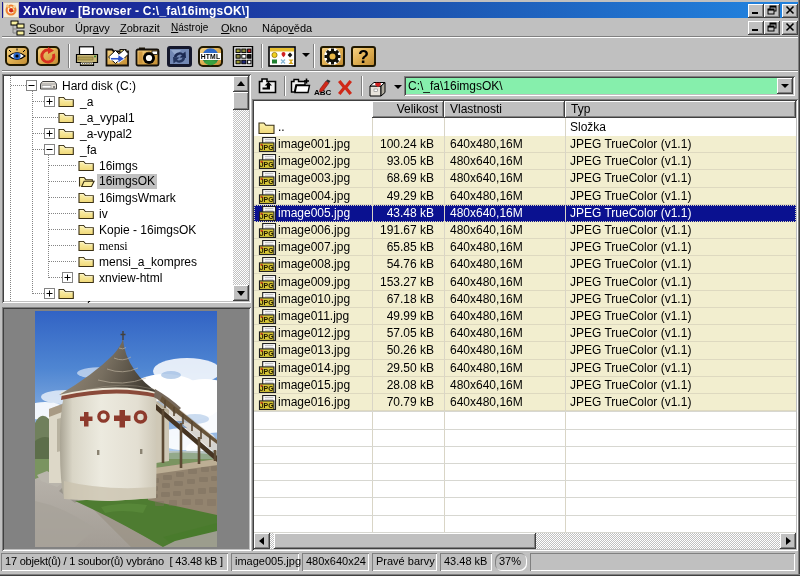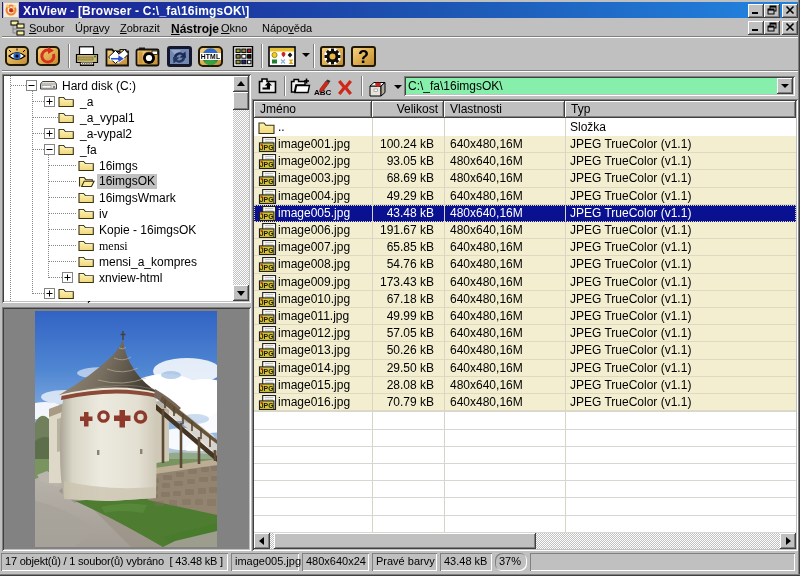--- a/index.html
+++ b/index.html
@@ -66,21 +66,21 @@
     <svg width="16" height="16" viewBox="0 0 16 16">
       <path d="M3 3 V13 M3 5 H7 M3 9 H7 M3 13 H7" stroke="#808080" stroke-width="1" fill="none"></path>
       <rect x="1" y="1" width="7" height="4" fill="#f8f0a0" stroke="#000" stroke-width="1"></rect>
       <rect x="7" y="4" width="7" height="4" fill="#f8f0a0" stroke="#000" stroke-width="1"></rect>
       <rect x="7" y="11" width="7" height="4" fill="#f8f0a0" stroke="#000" stroke-width="1"></rect>
     </svg>
   </div>
   <div class="abs" style="left:27px;top:4px;font-size:11px;"><u>S</u>oubor</div>
   <div class="abs" style="left:73px;top:4px;font-size:11px;">Úpr<u>a</u>vy</div>
   <div class="abs" style="left:118px;top:4px;font-size:11px;"><u>Z</u>obrazit</div>
-  <div class="abs" style="left:169px;top:4px;font-size:12px;font-weight:bold;"><u>N</u>ástroje</div>
+  <div class="abs" style="left:169px;top:4px;font-size:10px;"><u>N</u>ástroje</div>
   <div class="abs" style="left:219px;top:4px;font-size:11px;"><u>O</u>kno</div>
   <div class="abs" style="left:260px;top:4px;font-size:11px;">Nápo<u>v</u>ěda</div>
   <div class="abs wbtn" style="left:746px;top:3px;">
       <svg width="14" height="12" viewBox="0 0 14 12">
         <rect x="3" y="8" width="6" height="2" fill="#000"></rect>
       </svg>
     </div>
   <div class="abs wbtn" style="left:762px;top:3px;">
       <svg width="14" height="12" viewBox="0 0 14 12">
         <rect x="5" y="2" width="6" height="5" fill="none" stroke="#000"></rect>
@@ -604,21 +604,20 @@
       <defs>
     <g id="jpgico">
           <rect x="3.5" y="0.5" width="12" height="13" fill="#fff" stroke="#202020"></rect>
           <path d="M5.5 2.5 h8 M5.5 4.5 h8" stroke="#b0b0b0" stroke-width="0.8"></path>
           <rect x="0.5" y="5.5" width="13.5" height="8" fill="#d4c435" stroke="#202020"></rect>
           <text x="7.2" y="12" font-family="Liberation Sans,sans-serif" font-size="6.5" font-weight="bold" text-anchor="middle" fill="#201800">JPG</text>
           <rect x="1.5" y="6.5" width="2" height="1.5" fill="#d04020"></rect>
         </g>
   </defs>
     </svg>
-  <div class="hdrbtn" style="left:2px;top:2px;width:118px;">Jméno</div>
   <div class="hdrbtn" style="left:120px;top:2px;width:72px;text-align:right;">Velikost</div>
   <div class="hdrbtn" style="left:192px;top:2px;width:121px;">Vlastnosti</div>
   <div class="hdrbtn" style="left:313px;top:2px;width:231px;">Typ</div>
   <div id="rows" style="position:absolute;left:0;top:19.9px;width:546px;">
       <div class="frow" style="top:0.0px;background:#fff;box-shadow:none;">
         <svg width="17" height="14" viewBox="0 0 17 14" style="position:absolute;left:4px;top:2px;">
           <path d="M1 12.5 V2 h5 l1.8 2.3 h8.2 V12.5 Z" fill="url(#fold)" stroke="#3a3014" stroke-width="1.1"></path>
         </svg>
         <span class="c1">..</span>
         <span class="c2"></span>
@@ -695,21 +694,21 @@
         <span class="c1">image008.jpg</span>
         <span class="c2">54.76 kB</span>
         <span class="c3">640x480,16M</span>
         <span class="c4">JPEG TrueColor (v1.1)</span>
       </div>
       <div class="frow" style="top:154.8px;">
         <svg width="19" height="15" viewBox="0 0 16 14" style="position:absolute;left:4px;top:1px;">
           <use href="#jpgico"></use>
         </svg>
         <span class="c1">image009.jpg</span>
-        <span class="c2">173.43 kB</span>
+        <span class="c2">153.27 kB</span>
         <span class="c3">640x480,16M</span>
         <span class="c4">JPEG TrueColor (v1.1)</span>
       </div>
       <div class="frow" style="top:172.0px;">
         <svg width="19" height="15" viewBox="0 0 16 14" style="position:absolute;left:4px;top:1px;">
           <use href="#jpgico"></use>
         </svg>
         <span class="c1">image010.jpg</span>
         <span class="c2">67.18 kB</span>
         <span class="c3">640x480,16M</span>

